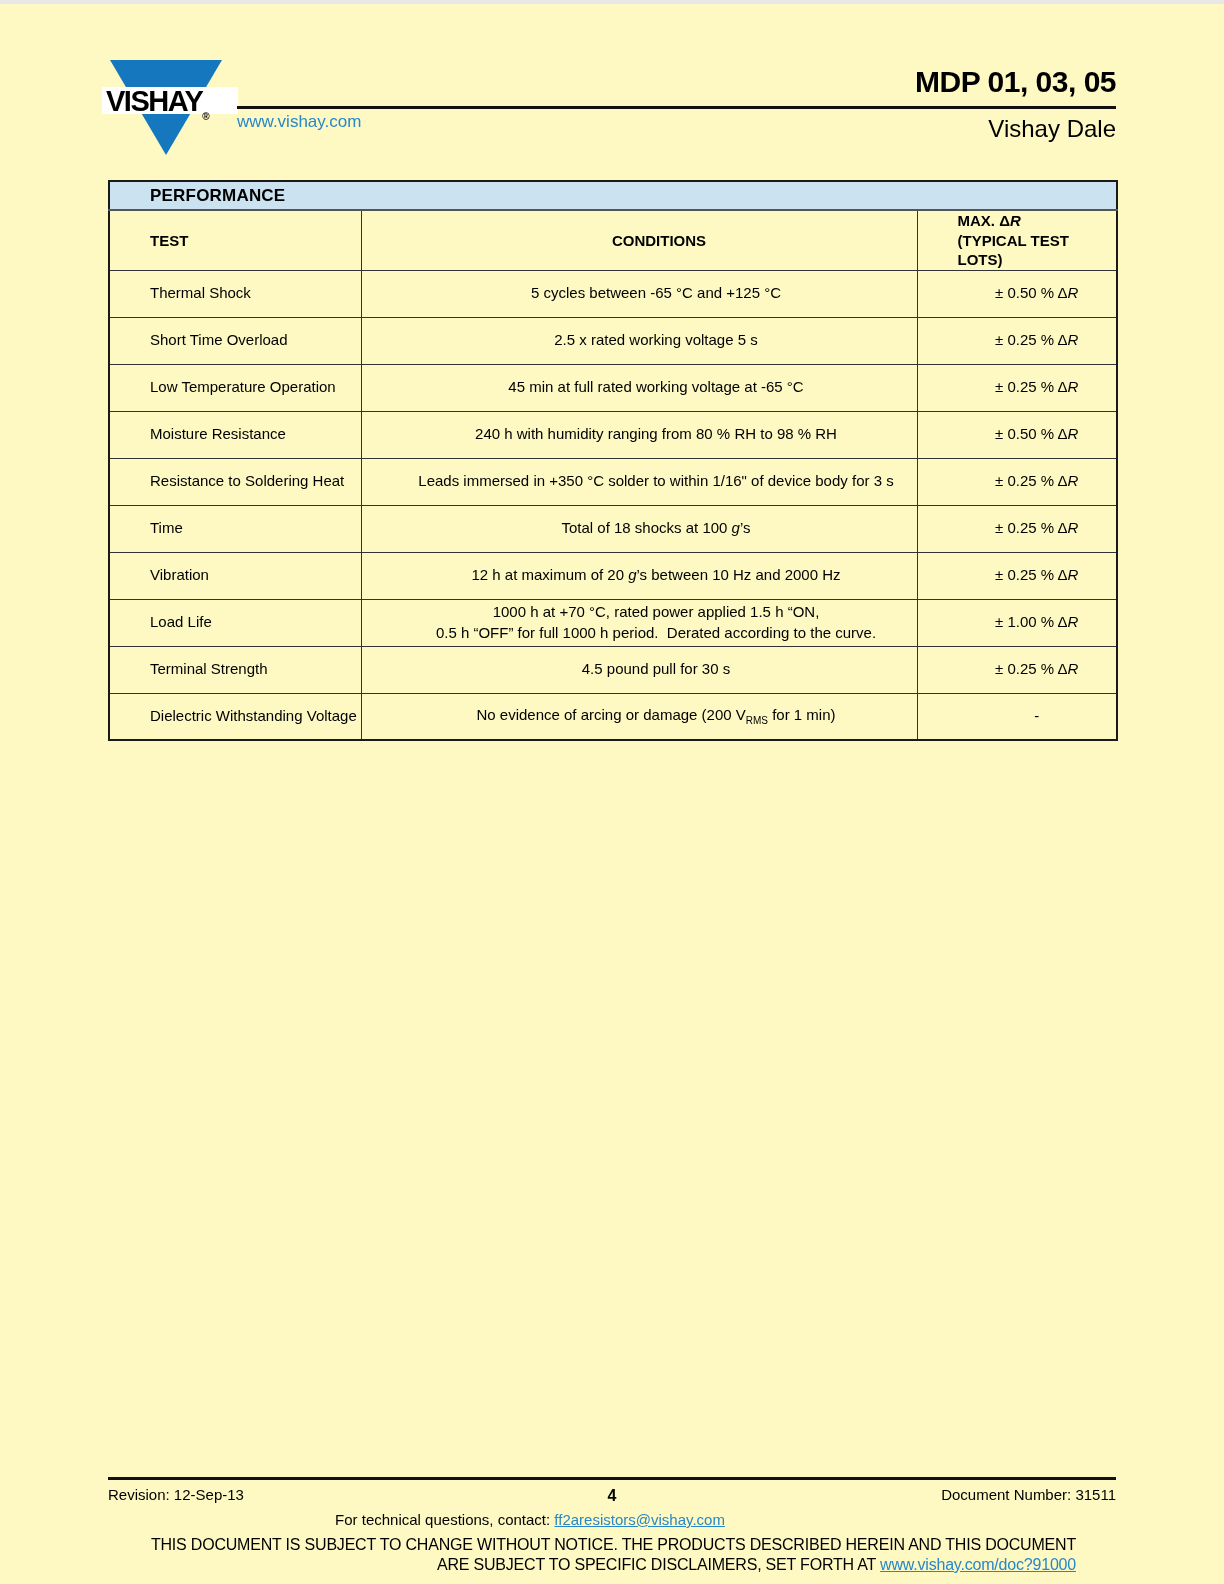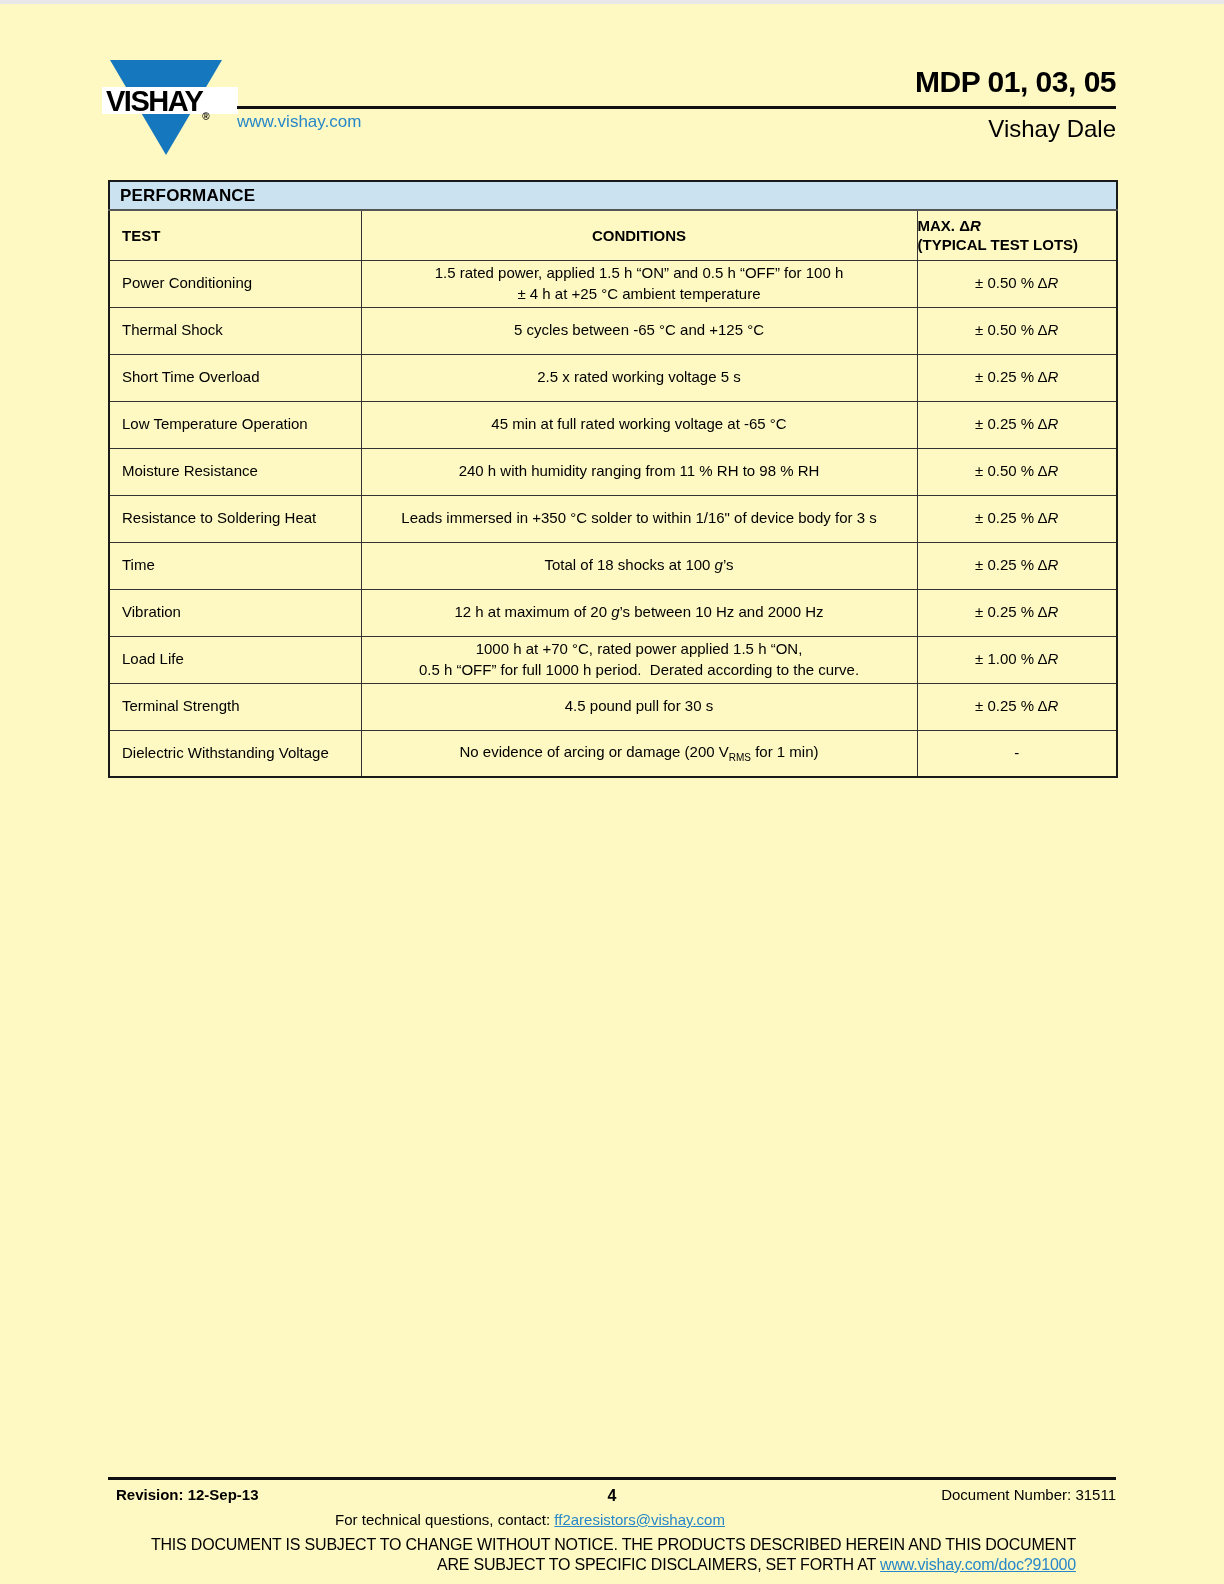--- a/index.html
+++ b/index.html
@@ -29,39 +29,39 @@
   .product-title { position:absolute; right:108px; top:61px; font-size:30px; font-weight:bold;
                    letter-spacing:-0.5px; }
   .division { position:absolute; right:108px; top:111px; font-size:24px; }
 
   
   .perf-table { position:absolute; left:108px; top:176px; width:1008px;
                 border-collapse:collapse; table-layout:fixed; }
   .perf-table col.c1 { width:252px; }
   .perf-table col.c2 { width:556px; }
   .perf-table col.c3 { width:200px; }
-  .perf-table td, .perf-table th { border:1px solid #333; }
+  .perf-table td, .perf-table th { border:1px solid #333;padding-left:40px; }
   .perf-table { border:2px solid #1a1a1a; }
   .band-cell { background:#cbe2f1; font-weight:bold; font-size:17px; text-align:left;
                padding:4px 10px 3px 10px; border-bottom:2px solid #555 !important; letter-spacing:0.2px; }
   .head-row th { height:50px; font-size:15px; font-weight:bold; vertical-align:middle; }
   .head-test { text-align:left; padding-left:12px; }
   .head-cond { text-align:center; }
   .head-max { text-align:left; line-height:1.3; }
   .head-max i, .body-row i { font-style:italic; }
   .body-row td { height:47px; font-size:15px; vertical-align:middle; line-height:1.35; }
   .cell-test { text-align:left; padding-left:12px; }
   .cell-cond { text-align:center; padding:2px 6px; }
   .cell-max { text-align:center; }
   .cell-cond sub, .cell-max sub { font-size:10px; }
 
   
   .footer-rule { position:absolute; left:108px; top:1473px; width:1008px; height:3px; background:#111; }
   .footer-row { position:absolute; left:108px; top:1482px; width:1008px; font-size:15px; }
-  .footer-revision { position:absolute; left:8px; top:0;font-weight:bold; }
+  .footer-revision { position:absolute; left:0; top:0; }
   .footer-page { position:absolute; left:0; right:0; text-align:center; top:1px; font-weight:bold; }
   .footer-docnum { position:absolute; right:0; top:0; }
   .footer-contact { position:absolute; left:0; top:1507px; width:1060px; text-align:center; font-size:15px; }
   .footer-disclaimer { position:absolute; left:0; top:1531px; width:1076px; text-align:right;
                        font-size:16px; line-height:1.25; letter-spacing:-0.2px; }
   .link { color:#2787c8; text-decoration:underline; cursor:pointer; }
 </style>
 </head>
 <body>
 
@@ -89,42 +89,37 @@
         <td class="band-cell" colspan="3">PERFORMANCE</td>
       </tr>
       <tr class="head-row">
         <th class="head-test">TEST</th>
         <th class="head-cond">CONDITIONS</th>
         <th class="head-max"><span>MAX. Δ<i>R</i></span><br><span>(TYPICAL TEST LOTS)</span></th>
       </tr>
     </thead>
     <tbody>
         <tr class="body-row">
-      <td class="cell-test">Power Conditioning</td>
-      <td class="cell-cond">1.5 rated power, applied 1.5 h “ON” and 0.5 h “OFF” for 100 h<br>± 4 h at +25 °C ambient temperature</td>
-      <td class="cell-max">± 0.50 % Δ<i>R</i></td>
-    </tr>
-        <tr class="body-row">
       <td class="cell-test">Thermal Shock</td>
       <td class="cell-cond">5 cycles between -65 °C and +125 °C</td>
       <td class="cell-max">± 0.50 % Δ<i>R</i></td>
     </tr>
         <tr class="body-row">
       <td class="cell-test">Short Time Overload</td>
       <td class="cell-cond">2.5 x rated working voltage 5 s</td>
       <td class="cell-max">± 0.25 % Δ<i>R</i></td>
     </tr>
         <tr class="body-row">
       <td class="cell-test">Low Temperature Operation</td>
       <td class="cell-cond">45 min at full rated working voltage at -65 °C</td>
       <td class="cell-max">± 0.25 % Δ<i>R</i></td>
     </tr>
         <tr class="body-row">
       <td class="cell-test">Moisture Resistance</td>
-      <td class="cell-cond">240 h with humidity ranging from 11 % RH to 98 % RH</td>
+      <td class="cell-cond">240 h with humidity ranging from 80 % RH to 98 % RH</td>
       <td class="cell-max">± 0.50 % Δ<i>R</i></td>
     </tr>
         <tr class="body-row">
       <td class="cell-test">Resistance to Soldering Heat</td>
       <td class="cell-cond">Leads immersed in +350 °C solder to within 1/16" of device body for 3 s</td>
       <td class="cell-max">± 0.25 % Δ<i>R</i></td>
     </tr>
         <tr class="body-row">
       <td class="cell-test">Time</td>
       <td class="cell-cond">Total of 18 shocks at 100 <i>g</i>’s</td>

